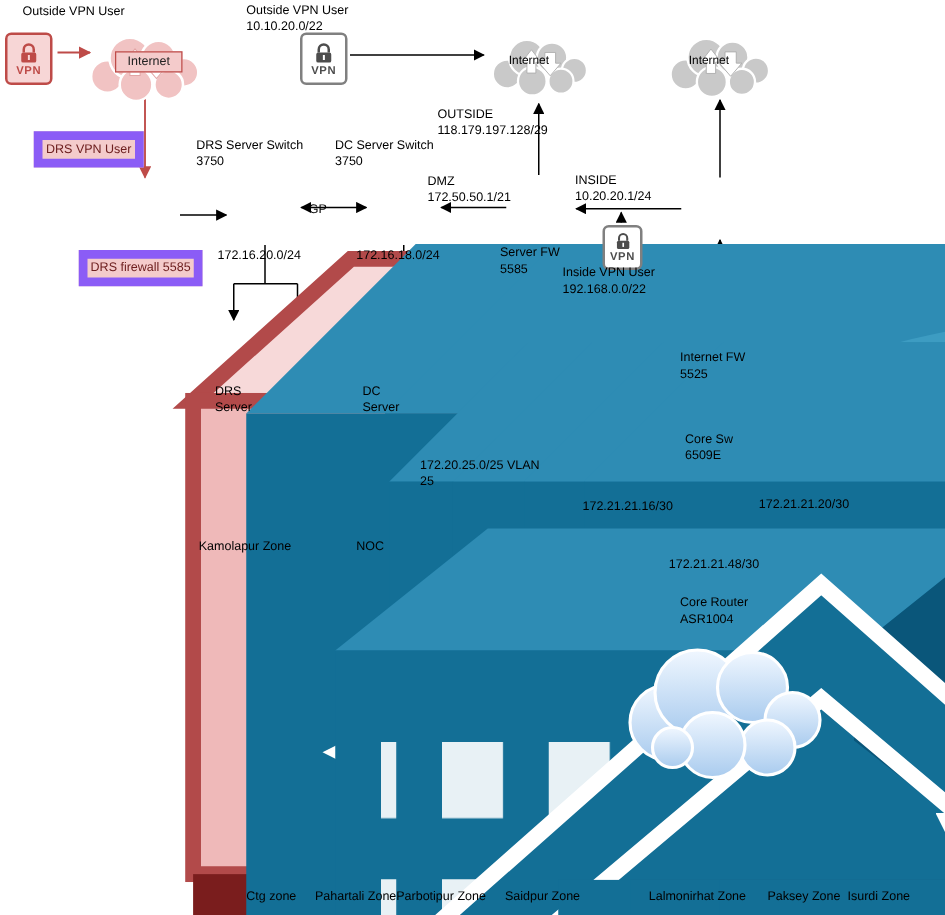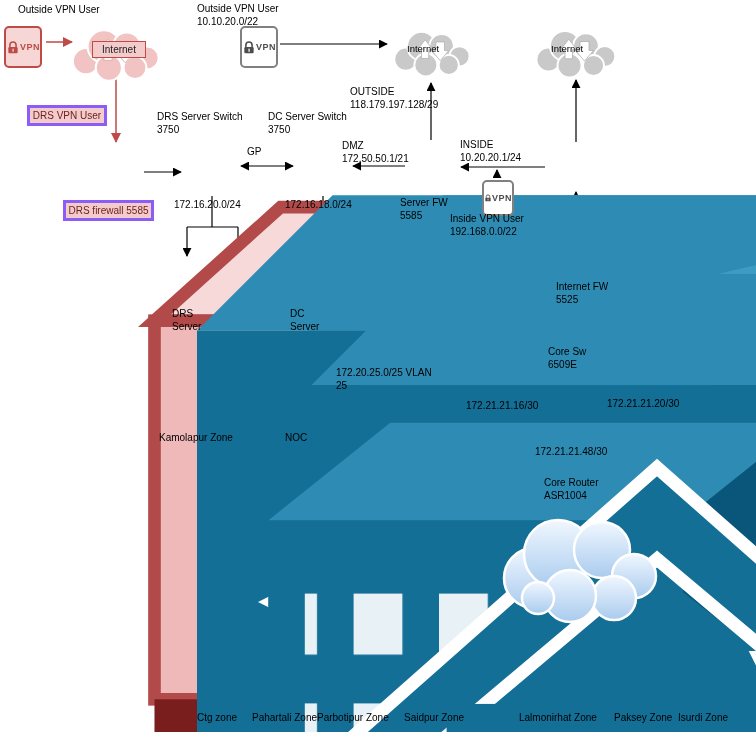--- a/index.html
+++ b/index.html
@@ -2,26 +2,26 @@
 <html><head>
 <meta charset="utf-8">
 <style>
   html,body{margin:0;padding:0;background:#fff;}
   #canvas{position:relative;width:756px;height:732px;background:#fff;overflow:hidden;
           font-family:"Liberation Sans",sans-serif;}
   #wires{position:absolute;left:0;top:0;}
   .lbl{position:absolute;font:10px/1.25 "Liberation Sans",sans-serif;color:#000;
        white-space:pre-line;pointer-events:none;}
   .sm{font-size:9.5px;}
-  .pbox{position:absolute;border:3px solid #8b5cf6;background:#F4CBCB;color:#6E2020;
+  .pbox{position:absolute;border:7px solid #8b5cf6;background:#F4CBCB;color:#6E2020;
         font:10px/15px "Liberation Sans",sans-serif;text-align:center;white-space:nowrap;}
   .ibox{position:absolute;border:1px solid #BE4B48;background:#F4CBCB;color:#222;
         font:10px/15px "Liberation Sans",sans-serif;text-align:center;}
   .vpn{position:absolute;width:34px;height:38px;border:2px solid #808080;border-radius:5px;
-       background:#fff;display:flex;flex-direction:row;align-items:center;justify-content:center;}
+       background:#fff;display:flex;flex-direction:column;align-items:center;justify-content:center;}
   .vpn .vpn-t{font:bold 9px "Liberation Sans",sans-serif;color:#4d4d4d;letter-spacing:.5px;}
   .vpn.pink{border-color:#BE4B48;background:#F7DOD0;background:#F7D6D6;}
   .vpn.pink .vpn-t{color:#BE4B48;}
   .vpn.small{width:28px;height:32px;}
 </style>
 </head>
 <body>
 
 <div id="canvas">
 
@@ -359,36 +359,36 @@
 <div class="lbl sm" style="left:407px;top:43px;width:52px">Internet</div>
 <div class="lbl sm" style="left:551px;top:43px;width:52px">Internet</div>
 
 <div class="pbox" style="left:27px;top:105px;width:74px;height:15px">DRS VPN User</div>
 <div class="pbox" style="left:63px;top:200px;width:85px;height:15px">DRS firewall 5585</div>
 
 <div class="lbl" style="left:157px;top:111px;width:110px">DRS Server Switch
 3750</div>
 <div class="lbl" style="left:268px;top:111px;width:110px">DC Server Switch
 3750</div>
-<div class="lbl" style="left:247px;top:146px;width:26px">GP</div>
+<div class="lbl" style="left:247px;top:162px;width:26px">GP</div>
 <div class="lbl" style="left:174px;top:199px;width:78px">172.16.20.0/24</div>
 <div class="lbl" style="left:285px;top:199px;width:78px">172.16.18.0/24</div>
 
 <div class="lbl" style="left:342px;top:140px;width:72px">DMZ
 172.50.50.1/21</div>
 <div class="lbl" style="left:400px;top:197px;width:64px">Server FW
 5585</div>
 <div class="lbl" style="left:350px;top:86px;width:116px">OUTSIDE
 118.179.197.128/29</div>
 <div class="lbl" style="left:460px;top:139px;width:68px">INSIDE
 10.20.20.1/24</div>
 
 <div class="lbl" style="left:450px;top:213px;width:96px">Inside VPN User
 192.168.0.0/22</div>
-<div class="lbl" style="left:556px;top:281px;width:68px">Internet FW
+<div class="lbl" style="left:544px;top:281px;width:68px">Internet FW
 5525</div>
 <div class="lbl" style="left:548px;top:346px;width:60px">Core Sw
 6509E</div>
 
 <div class="lbl" style="left:336px;top:367px;width:100px">172.20.25.0/25 VLAN 25</div>
 
 <div class="lbl" style="left:172px;top:308px;width:52px">DRS
 Server</div>
 <div class="lbl" style="left:290px;top:308px;width:52px">DC
 Server</div>

